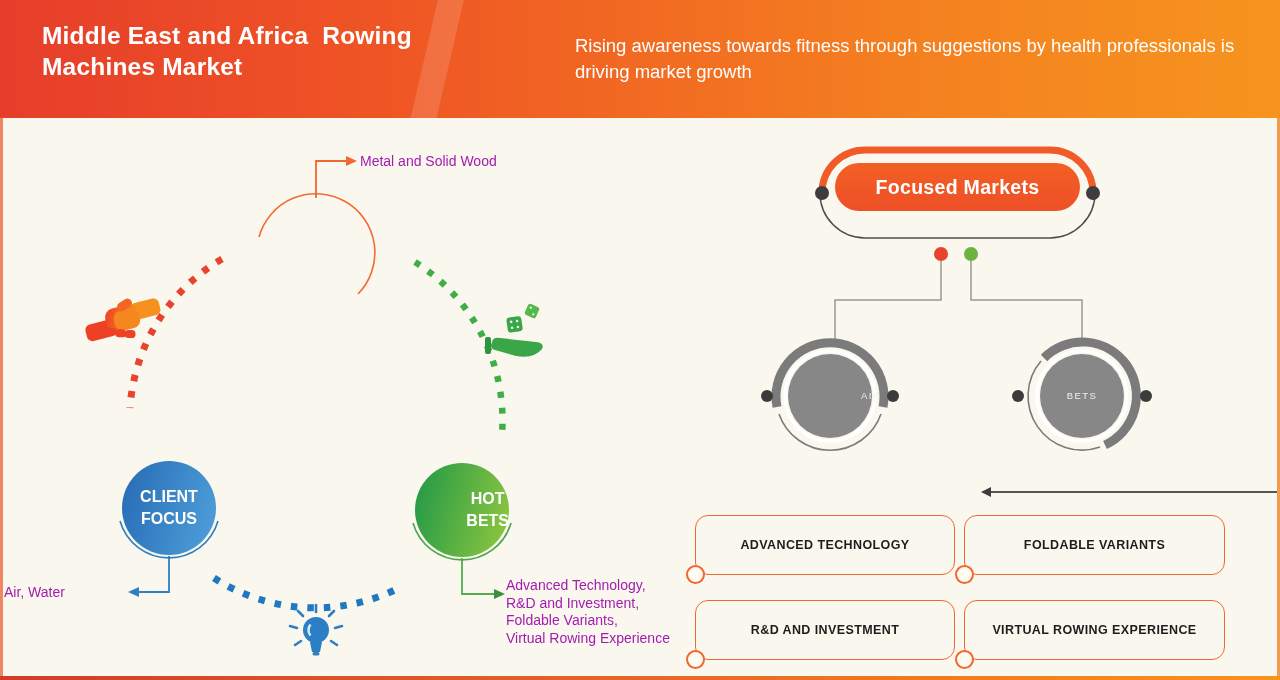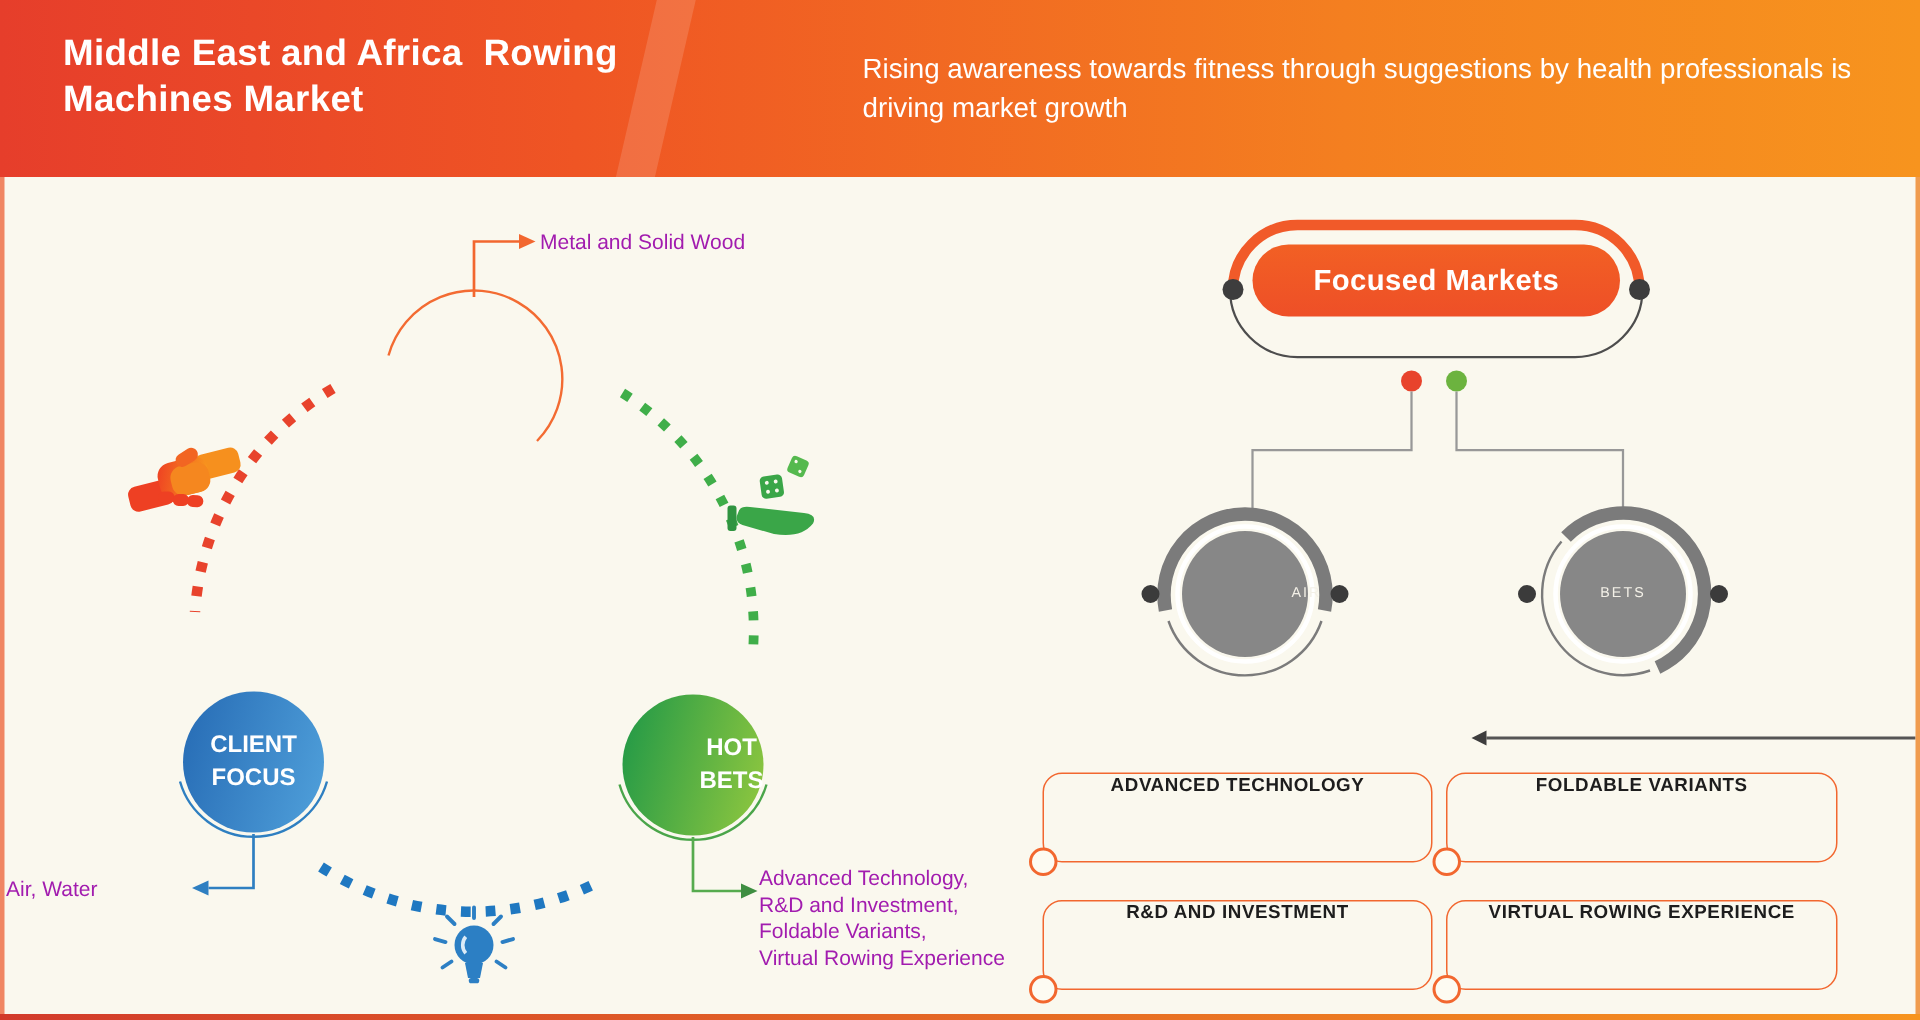--- a/index.html
+++ b/index.html
@@ -66,21 +66,21 @@
   .opp-heading{
     position:absolute;left:650px;top:482px;color:#3e3e3e;
     font-size:17px;letter-spacing:.4px;font-weight:500;
   }
   .opp-grid{
     position:absolute;left:695px;top:515px;width:530px;
     display:grid;grid-template-columns:260px 261px;column-gap:9px;row-gap:25px;
   }
   .opp-box{
     position:relative;height:58px;border:1.6px solid #f2672f;border-radius:13px;
-    display:flex;justify-content:center;
+    display:flex;align-items:center;justify-content:center;
     font-size:12.5px;font-weight:bold;color:#1d1d1d;letter-spacing:.4px;
   }
   .corner-dot{
     position:absolute;left:-10px;bottom:-10px;width:15px;height:15px;
     border:2.8px solid #f2672f;border-radius:50%;background:#fdfbf2;
   }
 </style>
 </head>
 <body>
 

